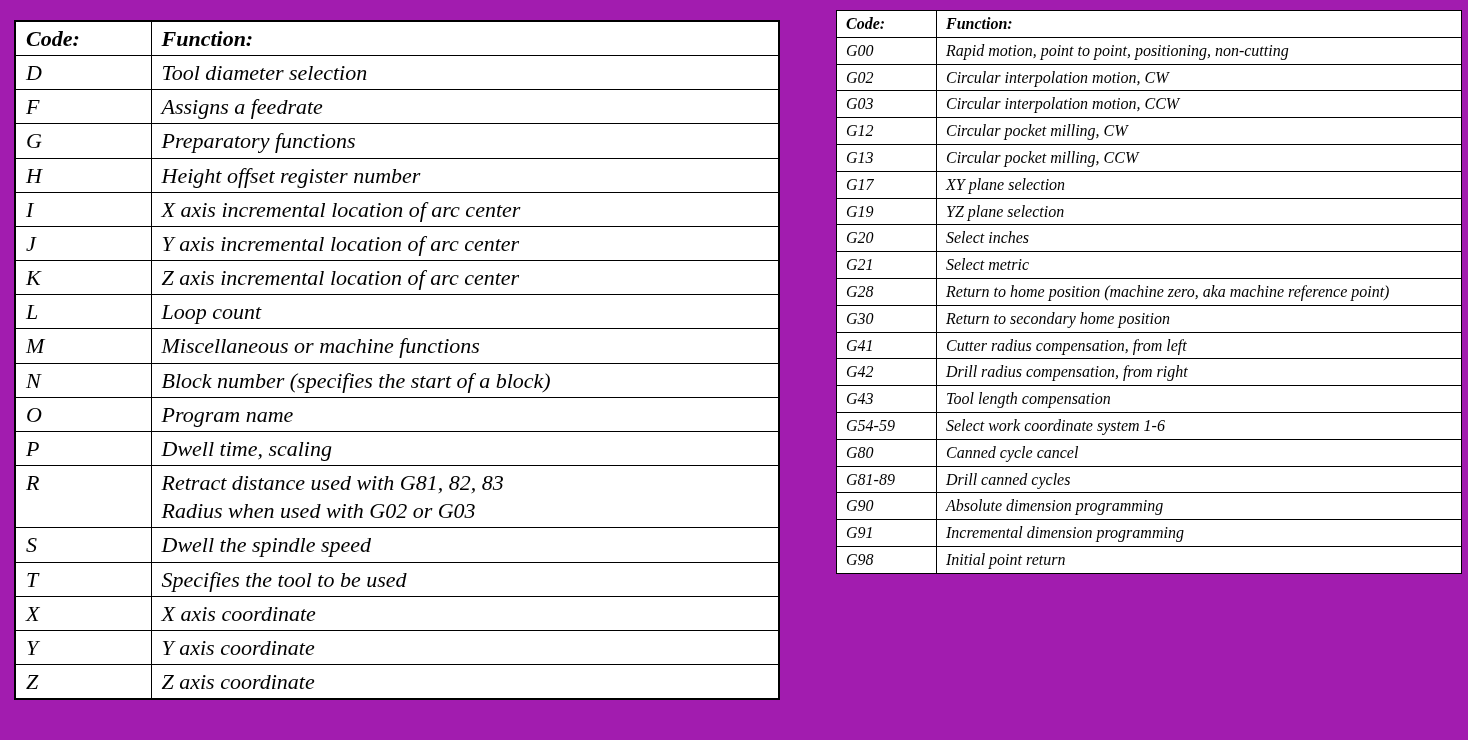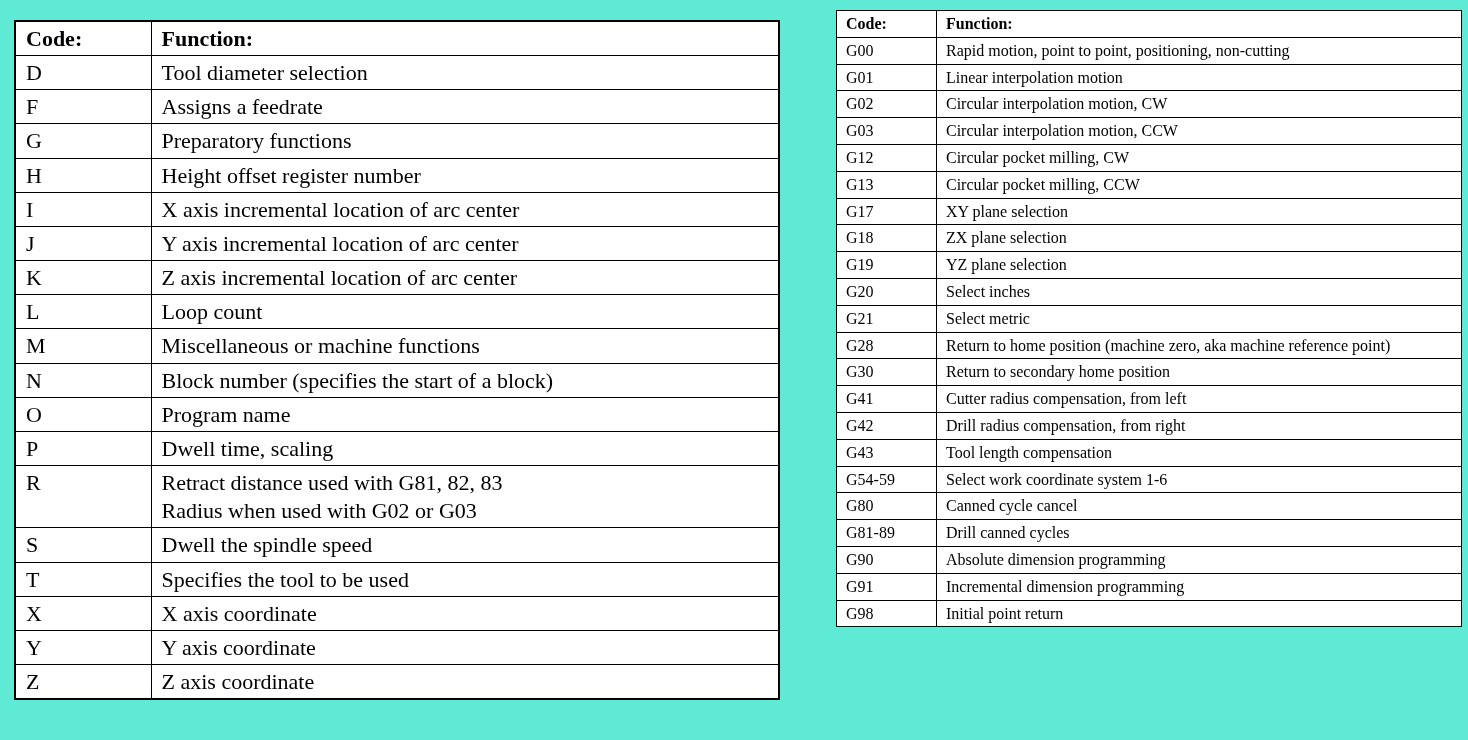--- a/index.html
+++ b/index.html
@@ -8,22 +8,23 @@
     width: 1468px;
     height: 740px;
     background: #ffffff;
     font-family: "Liberation Serif", serif;
     color: #000000;
   }
   .page {
     position: relative;
     width: 1468px;
     height: 740px;
-    background: #5eead4;
+    background: #a21caf;
     overflow: hidden;
+    font-style: italic;
   }
   table {
     border-collapse: collapse;
     background: #ffffff;
     table-layout: fixed;
   }
   th, td {
     border: 1px solid #000000;
     text-align: left;
     vertical-align: top;
@@ -158,48 +159,40 @@
         <th class="code-col">Code:</th>
         <th>Function:</th>
       </tr>
     </thead>
     <tbody id="right-body">
         <tr>
           <td class="code-col">G00</td>
           <td class="fn">Rapid motion, point to point, positioning, non-cutting</td>
         </tr>
         <tr>
-          <td class="code-col">G01</td>
-          <td class="fn">Linear interpolation motion</td>
-        </tr>
-        <tr>
           <td class="code-col">G02</td>
           <td class="fn">Circular interpolation motion, CW</td>
         </tr>
         <tr>
           <td class="code-col">G03</td>
           <td class="fn">Circular interpolation motion, CCW</td>
         </tr>
         <tr>
           <td class="code-col">G12</td>
           <td class="fn">Circular pocket milling, CW</td>
         </tr>
         <tr>
           <td class="code-col">G13</td>
           <td class="fn">Circular pocket milling, CCW</td>
         </tr>
         <tr>
           <td class="code-col">G17</td>
           <td class="fn">XY plane selection</td>
         </tr>
         <tr>
-          <td class="code-col">G18</td>
-          <td class="fn">ZX plane selection</td>
-        </tr>
-        <tr>
           <td class="code-col">G19</td>
           <td class="fn">YZ plane selection</td>
         </tr>
         <tr>
           <td class="code-col">G20</td>
           <td class="fn">Select inches</td>
         </tr>
         <tr>
           <td class="code-col">G21</td>
           <td class="fn">Select metric</td>

